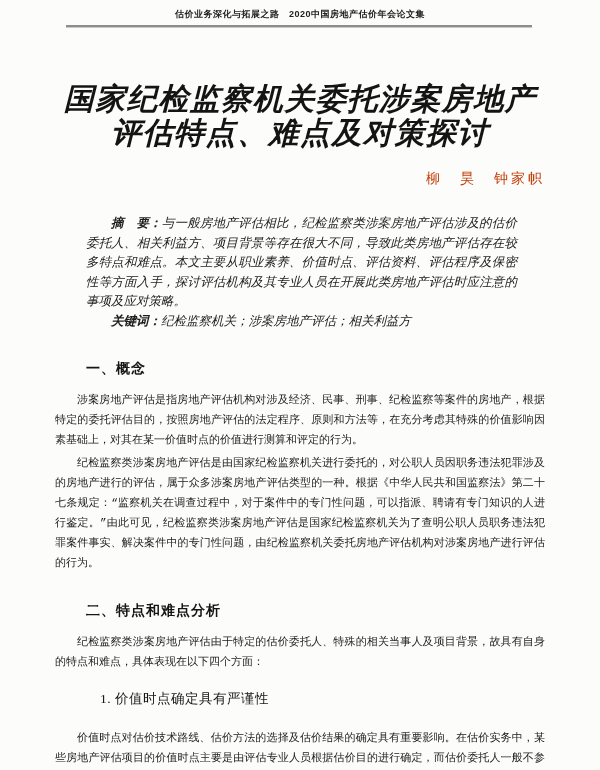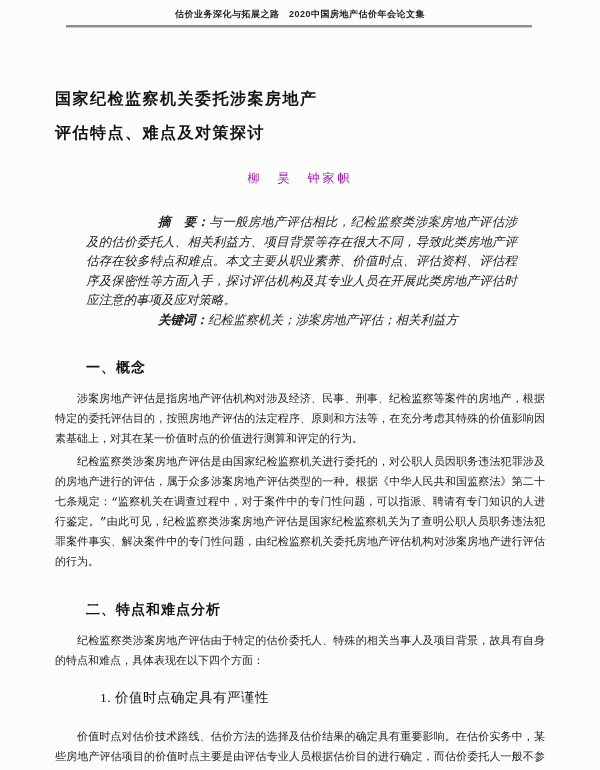--- a/index.html
+++ b/index.html
@@ -25,43 +25,44 @@
     line-height:12px;
   }
   .header-rule {
     height:2px;
     background:#8d8d8d;
     border-bottom:1px solid #c9c9c6;
     margin:5px 13px 0 11px;
   }
   .paper-title {
     margin:54px 0 0 0;
-    text-align:left;
-    font-size:16px;
+    text-align:center;
+    font-size:30px;
     line-height:34px;
     font-weight:bold;
     letter-spacing:1.5px;
     color:#141414;
+    font-style:italic;
   }
   .authors {
     margin-top:20px;
-    text-align:center;
-    font-size:12px;
+    text-align:right;
+    font-size:14px;
     letter-spacing:3px;
-    color:#a21caf;
+    color:#c2410c;
   }
   .abstract-block {
     margin:26px 28px 0 31px;
     font-size:12.5px;
     line-height:19.5px;
     font-style:italic;
     text-align:justify;
   }
   .abstract-block p { margin:0; text-indent:2em; }
-  .inline-label { font-weight:bold;margin-left:47px; }
+  .inline-label { font-weight:bold; }
   .sec-heading {
     font-family:"Liberation Sans", sans-serif;
     font-size:14px;
     font-weight:bold;
     letter-spacing:1px;
     margin:27px 0 0 31px;
     line-height:20px;
     color:#151515;
   }
   .body-par {

